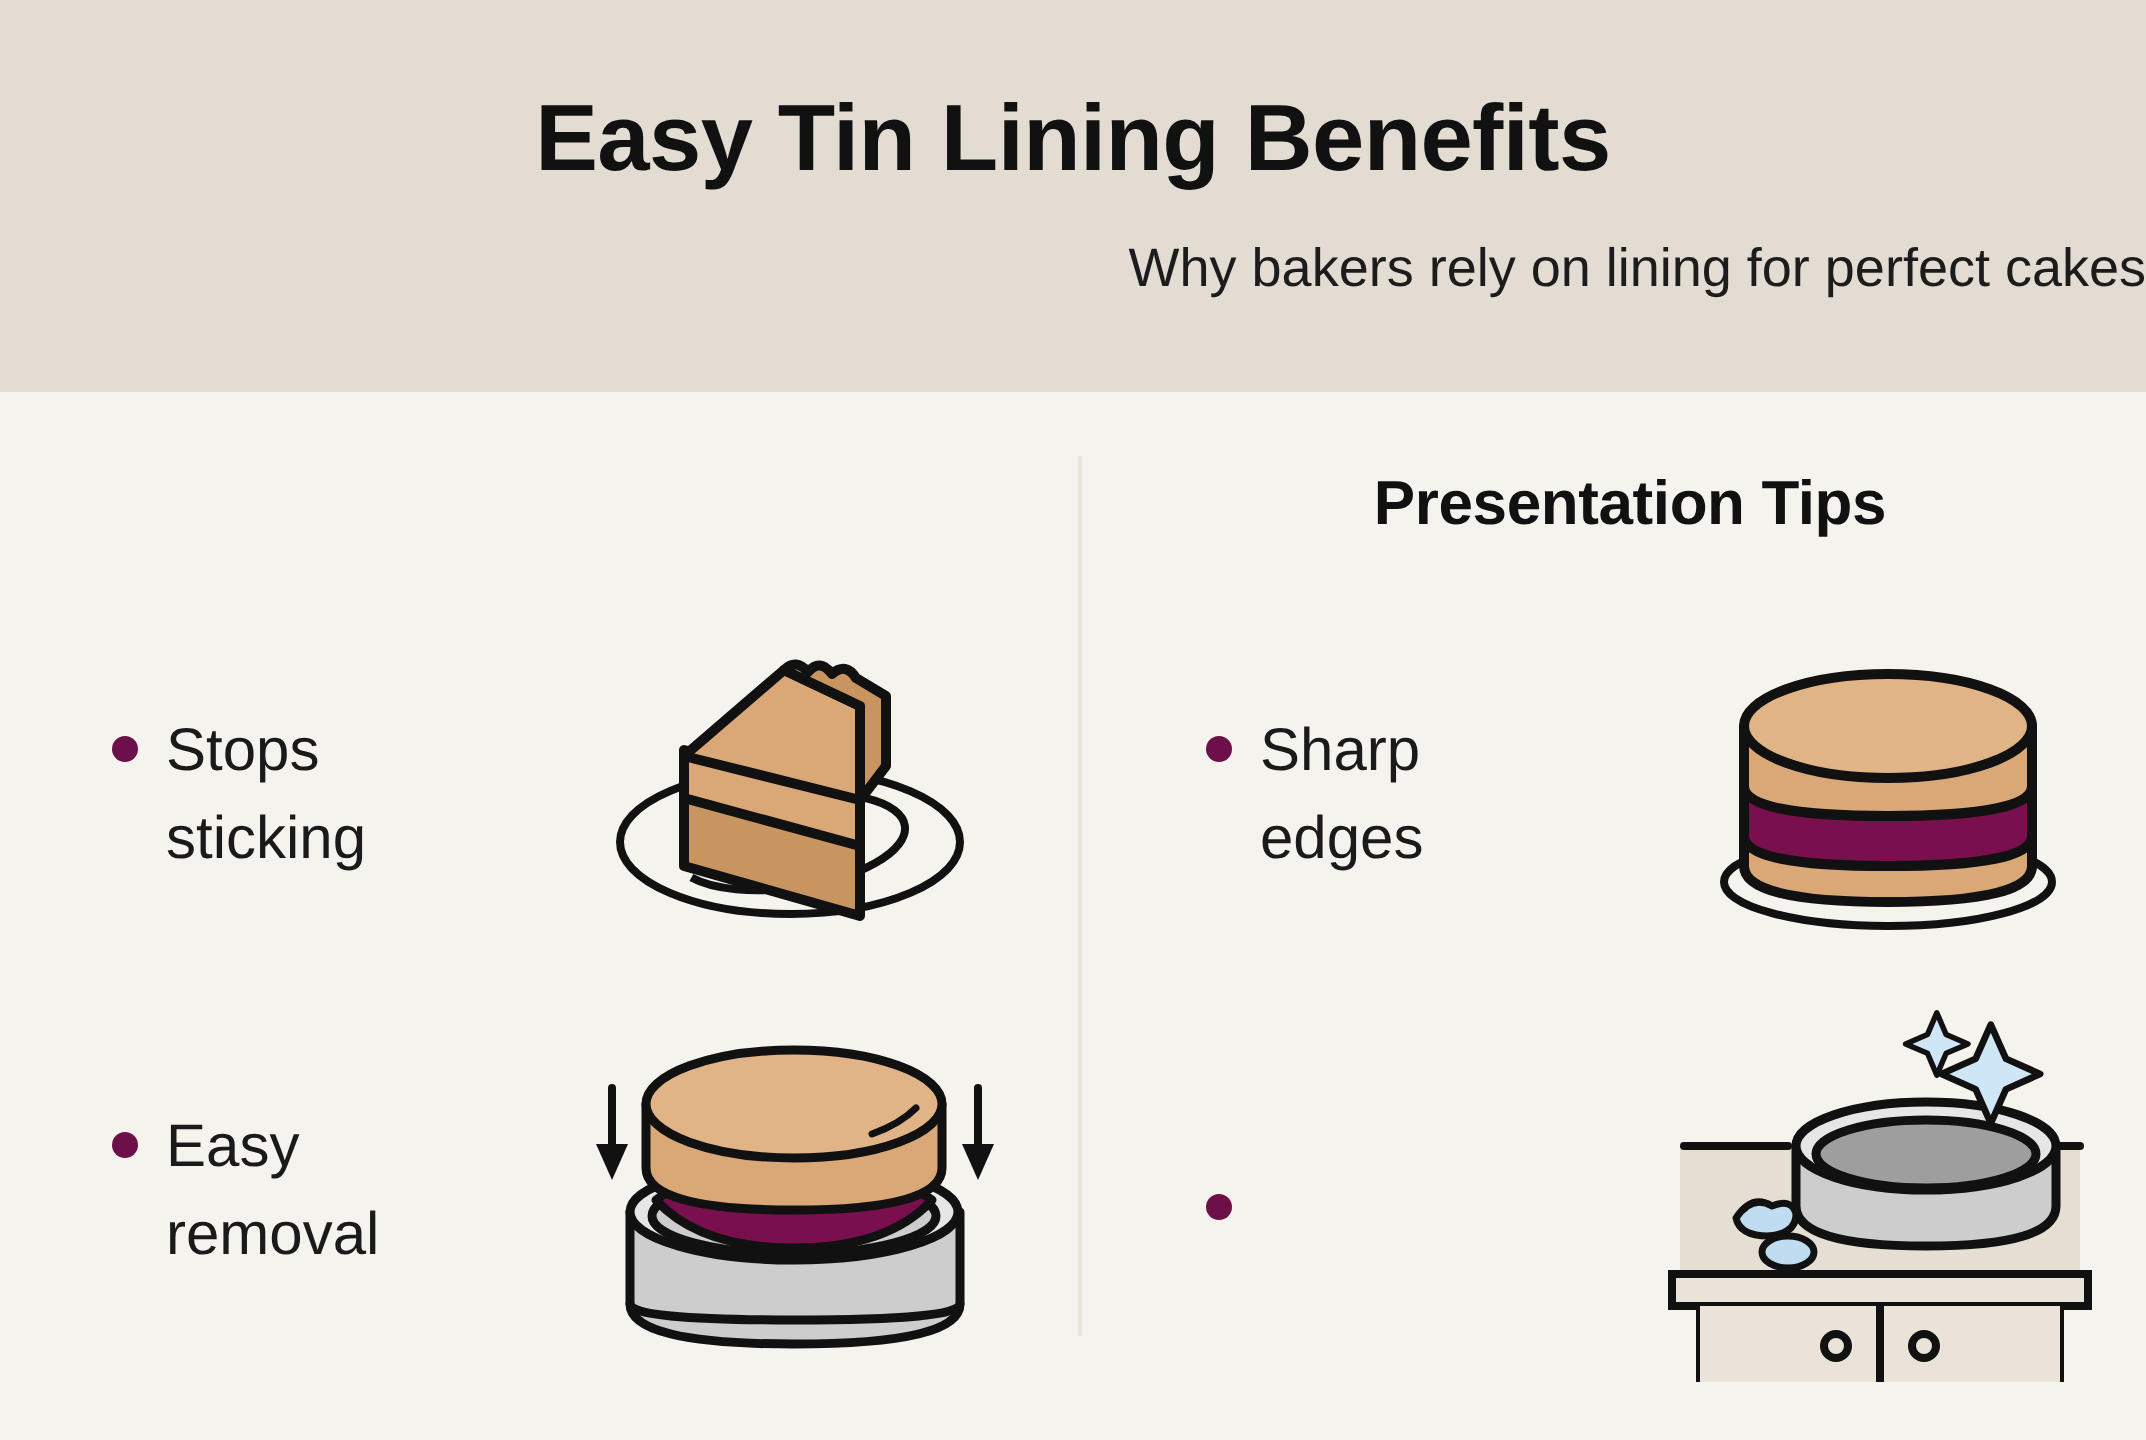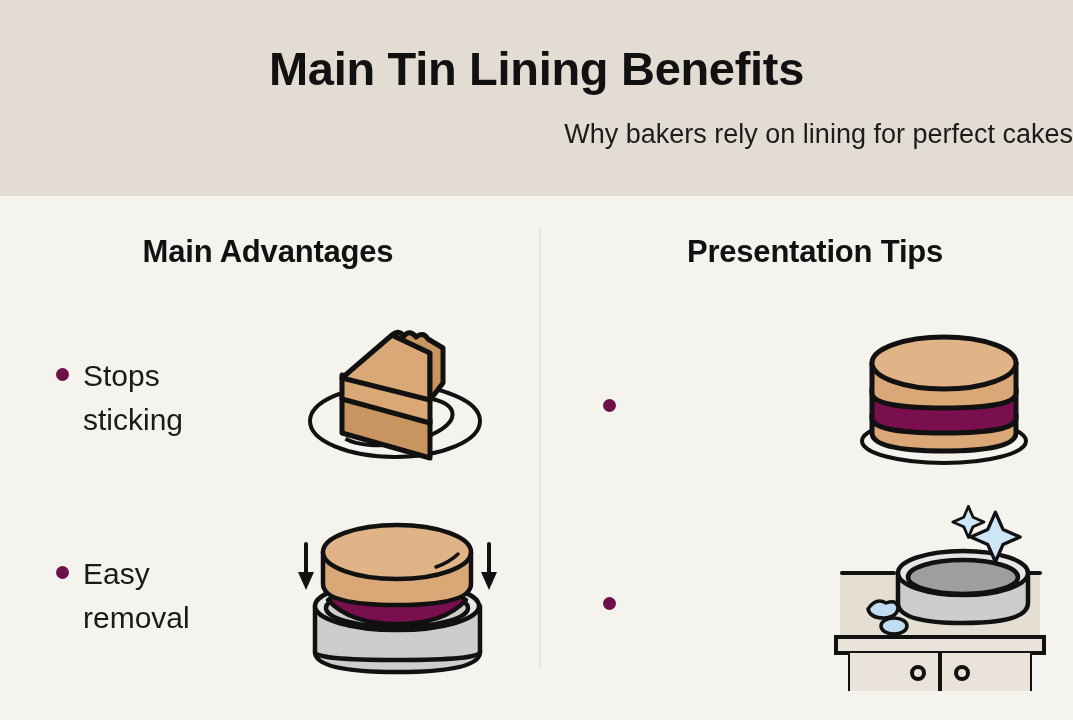--- a/index.html
+++ b/index.html
@@ -134,30 +134,29 @@
     justify-content: center;
   }
   .illus svg { display: block; }
 </style>
 </head>
 <body>
 
 <div id="infographic">
 
   <div class="header-band">
-    <div class="title">Main Tin Lining Benefits</div>
+    <div class="title">Easy Tin Lining Benefits</div>
     <div class="subtitle">Why bakers rely on lining for perfect cakes</div>
   </div>
 
   <div class="columns">
 
     <div class="divider"></div>
 
     <div class="column left">
-      <div class="col-heading">Main Advantages</div>
 
       <div class="row row-2">
         <div class="bullet-block">
           <div class="bullet-dot"></div>
           <div class="bullet-text">Easy removal</div>
         </div>
         <div class="illus">
           <svg width="215" height="185" viewBox="0 0 215 185">
             <g stroke="#111111" stroke-width="4.5" stroke-linejoin="round" stroke-linecap="round">
 
@@ -213,20 +212,21 @@
         </div>
       </div>
     </div>
 
     <div class="column right">
       <div class="col-heading">Presentation Tips</div>
 
       <div class="row row-1">
         <div class="bullet-block">
           <div class="bullet-dot"></div>
+          <div class="bullet-text">Sharp edges</div>
         </div>
         <div class="illus">
           <svg width="205" height="150" viewBox="0 0 205 150">
 
             <ellipse cx="102" cy="118" rx="82" ry="22" fill="none" stroke="#111111" stroke-width="4"></ellipse>
             <g stroke="#111111" stroke-width="5" stroke-linejoin="round">
 
               <path d="M30 92 L30 110 Q30 128 102 128 Q174 128 174 110 L174 92 Z" fill="#d9a876"></path>
 
               <path d="M30 66 L30 95 Q30 110 102 110 Q174 110 174 95 L174 66 Z" fill="#7a0f4e"></path>

